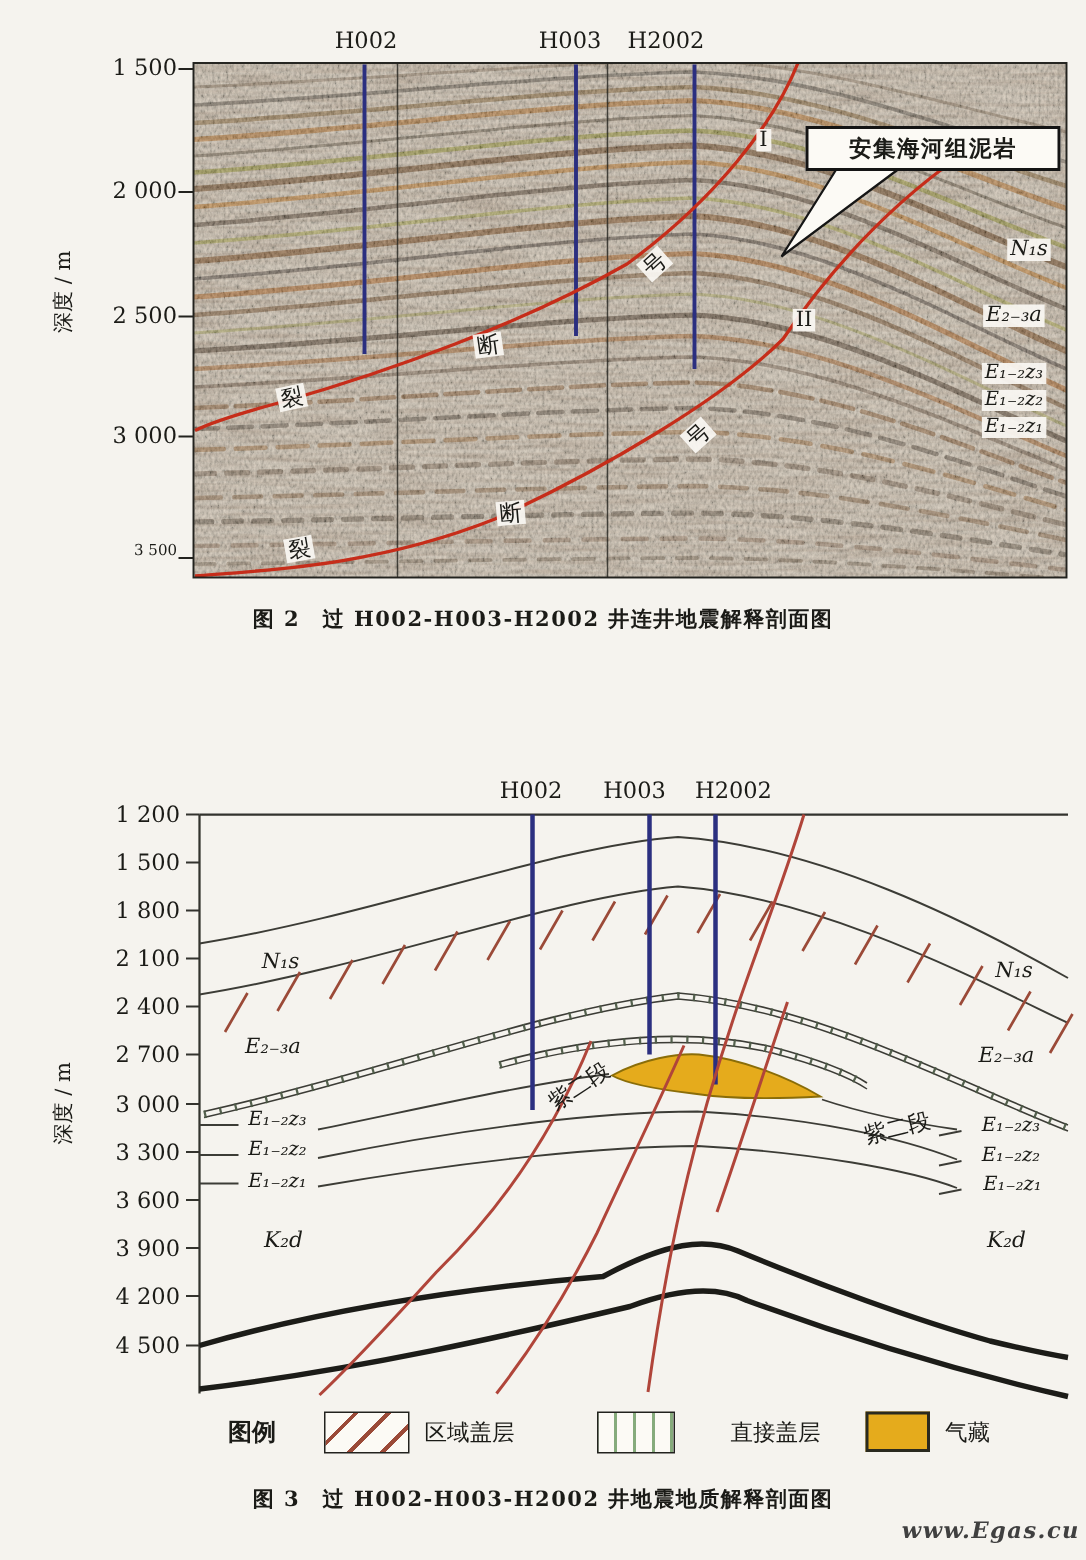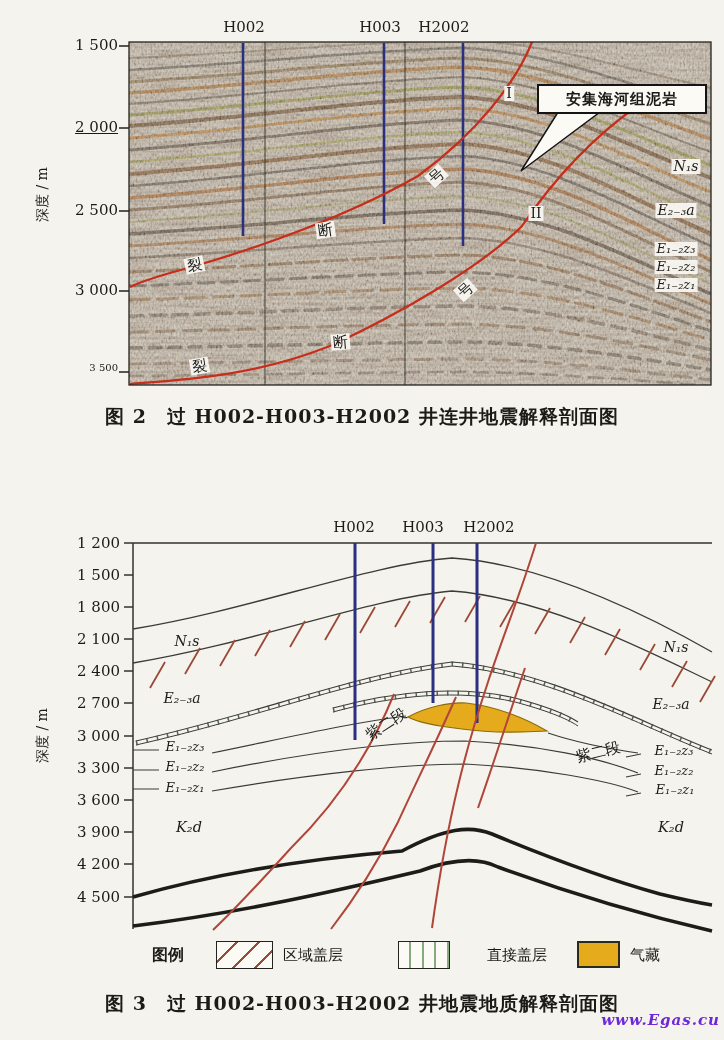--- a/index.html
+++ b/index.html
@@ -5,34 +5,34 @@
   html,body{margin:0;padding:0;}
   .page{position:relative;width:724px;height:1040px;background:#f5f3ee;overflow:hidden;
         font-family:"DejaVu Serif","Liberation Serif",serif;color:#1b1b17;}
   svg{position:absolute;left:0;top:0;}
   .fl{position:absolute;white-space:nowrap;line-height:1.08;color:#1b1b17;}
   .bgw{background:rgba(250,248,243,0.93);padding:0 2px;}
   .it{font-style:italic;}
   .callout{position:absolute;left:537px;top:84px;width:166px;height:26px;z-index:6;
            background:#fcfaf5;border:2px solid #141414;display:flex;align-items:center;justify-content:center;
            font-size:15px;font-weight:600;letter-spacing:1px;}
-  .cap{position:absolute;left:0;width:724px;text-align:center;font-weight:bold;font-size:19px;letter-spacing:1px;}
+  .cap{position:absolute;left:0;width:724px;text-align:center;font-weight:bold;font-size:14px;letter-spacing:1px;}
   .cap2{top:404px;}
   .cap3{top:991px;}
   .legend-title{position:absolute;left:152px;top:945px;font-size:16px;font-weight:bold;}
   .leg-label{position:absolute;top:946px;font-size:15px;}
   .lab-regional{left:283px;} .lab-direct{left:467px;margin-left:20px;} .lab-gas{left:630px;}
   .sw{position:absolute;top:941px;height:28px;border:1.5px solid #22221e;background:#fcfaf5;box-sizing:border-box;}
   .sw-hatch{left:216px;width:57px;
     background:repeating-linear-gradient(135deg,rgba(0,0,0,0) 0 13px,#9b4a38 13px 15.5px),#fcfaf5;}
   .sw-v{left:398px;width:52px;
     background:repeating-linear-gradient(90deg,rgba(0,0,0,0) 0 10.5px,#86ab7c 10.5px 12.5px),#fcfaf5;}
   .sw-gas{left:577px;width:43px;height:27px;background:#e5ab1c;border:2px solid #2a2a1f;}
   .watermark{position:absolute;right:4px;top:1011px;font-size:15px;font-style:italic;font-weight:bold;
-             color:#6d28d9;letter-spacing:1px;}
+             color:#404040;letter-spacing:1px;}
 </style>
 </head>
 <body>
 
 <div class="page">
 
   <svg width="724" height="1040" viewBox="0 0 724 1040">
     <defs>
       <clipPath id="f2clip">
           <rect x="129" y="42" width="582" height="343"></rect>
@@ -115,21 +115,21 @@
         <path d="M536,543C520,595 503,636 488,682C468,742 448,812 432,928" fill="none" stroke="#b0453a" stroke-width="2"></path>
       </g>
   </svg>
 
   <div>
     <div id="fig2-labels">
         <div class="fl" style="font-size: 15px; top: 19px; left: 244px; transform: translateX(-50%);">H002</div>
         <div class="fl" style="font-size: 15px; top: 19px; left: 380px; transform: translateX(-50%);">H003</div>
         <div class="fl" style="font-size: 15px; top: 19px; left: 444px; transform: translateX(-50%);">H2002</div>
         <div class="fl" style="font-size: 15px; top: 37px; right: 606px;">1 500</div>
-        <div class="fl" style="font-size: 15px; top: 119px; right: 606px; text-decoration: underline;">2 000</div>
+        <div class="fl" style="font-size: 15px; top: 119px; right: 606px;">2 000</div>
         <div class="fl" style="font-size: 15px; top: 202px; right: 606px;">2 500</div>
         <div class="fl" style="font-size: 15px; top: 282px; right: 606px;">3 000</div>
         <div class="fl" style="font-size: 10px; top: 363px; right: 606px;">3 500</div>
         <div class="fl" style="font-size: 14px; top: 187px; width: 76px; left: 5px; text-align: center; transform: rotate(-90deg);">深度 / m</div>
         <div class="fl bgw" style="font-size: 14px; top: 86px; left: 509px; transform: translateX(-50%);">I</div>
         <div class="fl bgw" style="font-size: 15px; top: 168px; left: 427px; transform: rotate(-42deg);">号</div>
         <div class="fl bgw" style="font-size: 15px; top: 222px; left: 316px; transform: rotate(-8deg);">断</div>
         <div class="fl bgw" style="font-size: 15px; top: 257px; left: 185px; transform: rotate(-12deg);">裂</div>
         <div class="fl bgw" style="font-size: 14px; top: 206px; left: 536px; transform: translateX(-50%); text-align: center;">II</div>
         <div class="fl bgw" style="font-size: 15px; top: 282px; left: 456px; transform: rotate(-42deg);">号</div>

